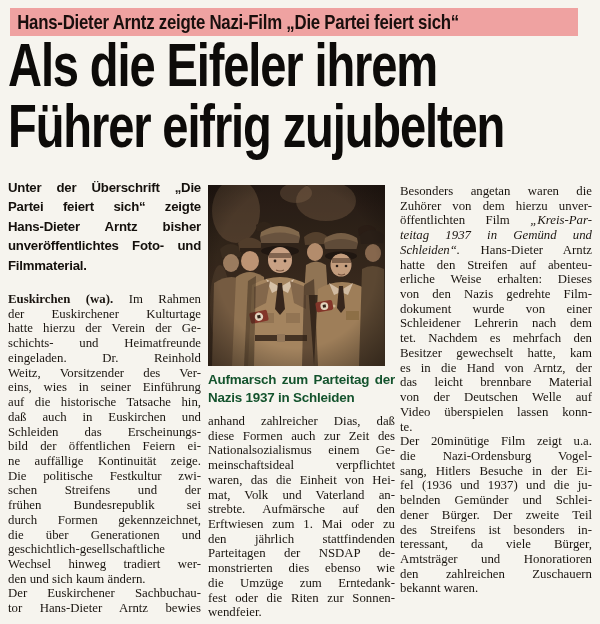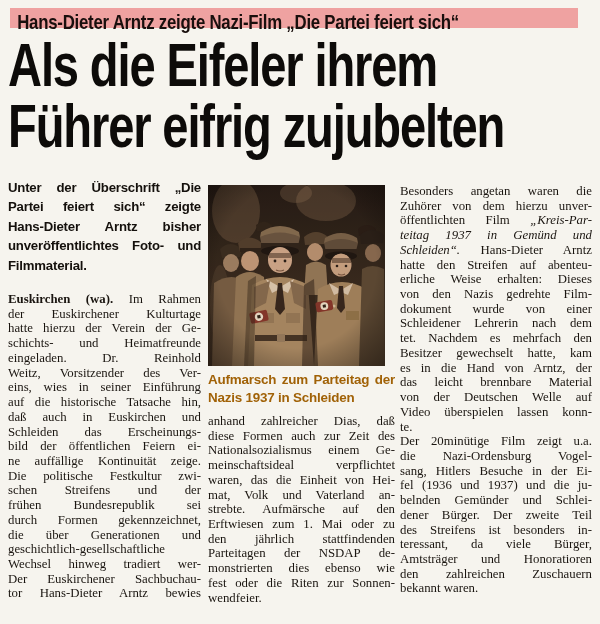--- a/index.html
+++ b/index.html
@@ -3,21 +3,21 @@
 <meta charset="utf-8">
 <style>
   html,body { margin:0; padding:0; }
   .page {
     position:relative; width:600px; height:624px;
     background:#f6f4ee; overflow:hidden;
     font-family:"Liberation Serif", serif; color:#17120e;
   }
   
   .kicker {
-    position:absolute; left:10px; top:8px; width:568px; height:20px;
+    position:absolute; left:10px; top:8px; width:568px; height:28px;
   }
   .kicker-text {
     display:inline-block; white-space:nowrap;
     font-family:"Liberation Sans", sans-serif; font-weight:700;
     font-size:21px; line-height:28px; letter-spacing:-0.3px;
     padding-left:9px; color:#190f0d;
     transform:scaleX(0.80); transform-origin:0 50%;
   }
   
   .headline { position:absolute; left:8px; top:34px; color:#0d0b09; }
@@ -51,21 +51,21 @@
     font-size:12.8px; line-height:14.72px; color:#1a1510;
   }
 
   .photo-wrap { width:177px; height:181px; margin-top:7px; }
   .photo-wrap svg { display:block; width:177px; height:181px; }
 
   .caption { margin-top:5px; }
   .caption .line {
     font-family:"Liberation Sans", sans-serif; font-weight:700;
     font-size:13.4px; line-height:17.5px; letter-spacing:-0.2px;
-    color:#a16207;
+    color:#14532d;
   }
   .col-mid .body-text { margin-top:8px; }
 </style>
 </head>
 <body>
 
 <div class="page" style="background: rgb(246, 244, 238);">
 
   <div class="kicker" style="background: rgb(239, 162, 161);">
     <span class="kicker-text">Hans-Dieter Arntz zeigte Nazi-Film „Die Partei feiert sich“</span>
@@ -97,20 +97,21 @@
         <div class="line"><span>Schleiden das Erscheinungs-</span></div>
         <div class="line"><span>bild der öffentlichen Feiern ei-</span></div>
         <div class="line"><span>ne auffällige Kontinuität zeige.</span></div>
         <div class="line"><span>Die politische Festkultur zwi-</span></div>
         <div class="line"><span>schen Streifens und der</span></div>
         <div class="line"><span>frühen Bundesrepublik sei</span></div>
         <div class="line"><span>durch Formen gekennzeichnet,</span></div>
         <div class="line"><span>die über Generationen und</span></div>
         <div class="line"><span>geschichtlich-gesellschaftliche</span></div>
         <div class="line"><span>Wechsel hinweg tradiert wer-</span></div>
+        <div class="line end"><span>den und sich kaum ändern.</span></div>
         <div class="line"><span>Der Euskirchener Sachbuchau-</span></div>
         <div class="line"><span>tor Hans-Dieter Arntz bewies</span></div>
       </div>
   </div>
 
   <div class="col col-mid">
     <div class="photo-wrap">
       <svg viewBox="0 0 177 181" xmlns="http://www.w3.org/2000/svg">
         <defs>
           <linearGradient id="pbg" x1="0" y1="0" x2="0" y2="1">
@@ -212,20 +213,21 @@
         <div class="line"><span>diese Formen auch zur Zeit des</span></div>
         <div class="line"><span>Nationalsozialismus einem Ge-</span></div>
         <div class="line"><span>meinschaftsideal verpflichtet</span></div>
         <div class="line"><span>waren, das die Einheit von Hei-</span></div>
         <div class="line"><span>mat, Volk und Vaterland an-</span></div>
         <div class="line"><span>strebte. Aufmärsche auf den</span></div>
         <div class="line"><span>Erftwiesen zum 1. Mai oder zu</span></div>
         <div class="line"><span>den jährlich stattfindenden</span></div>
         <div class="line"><span>Parteitagen der NSDAP de-</span></div>
         <div class="line"><span>monstrierten dies ebenso wie</span></div>
+        <div class="line"><span>die Umzüge zum Erntedank-</span></div>
         <div class="line"><span>fest oder die Riten zur Sonnen-</span></div>
         <div class="line end"><span>wendfeier.</span></div>
       </div>
   </div>
 
   <div class="col col-right">
     <div class="body-text">
         <div class="line"><span>Besonders angetan waren die</span></div>
         <div class="line"><span>Zuhörer von dem hierzu unver-</span></div>
         <div class="line"><span>öffentlichten Film </span><span class="seg-i">„Kreis-Par-</span></div>

